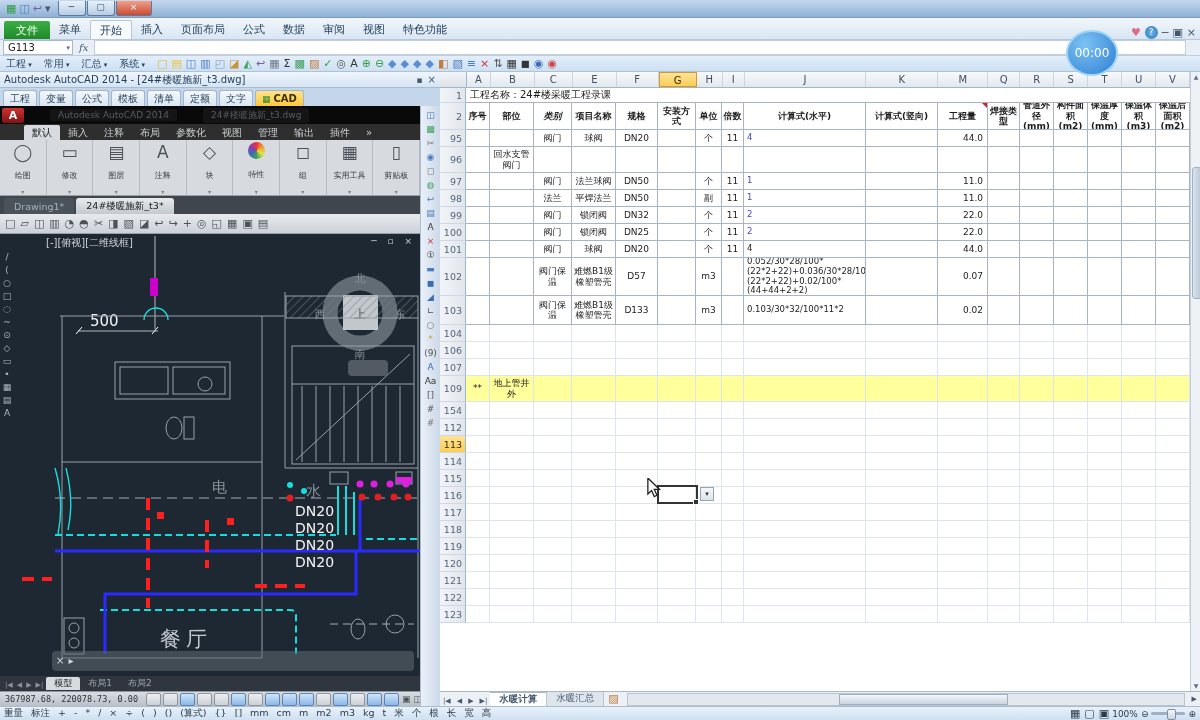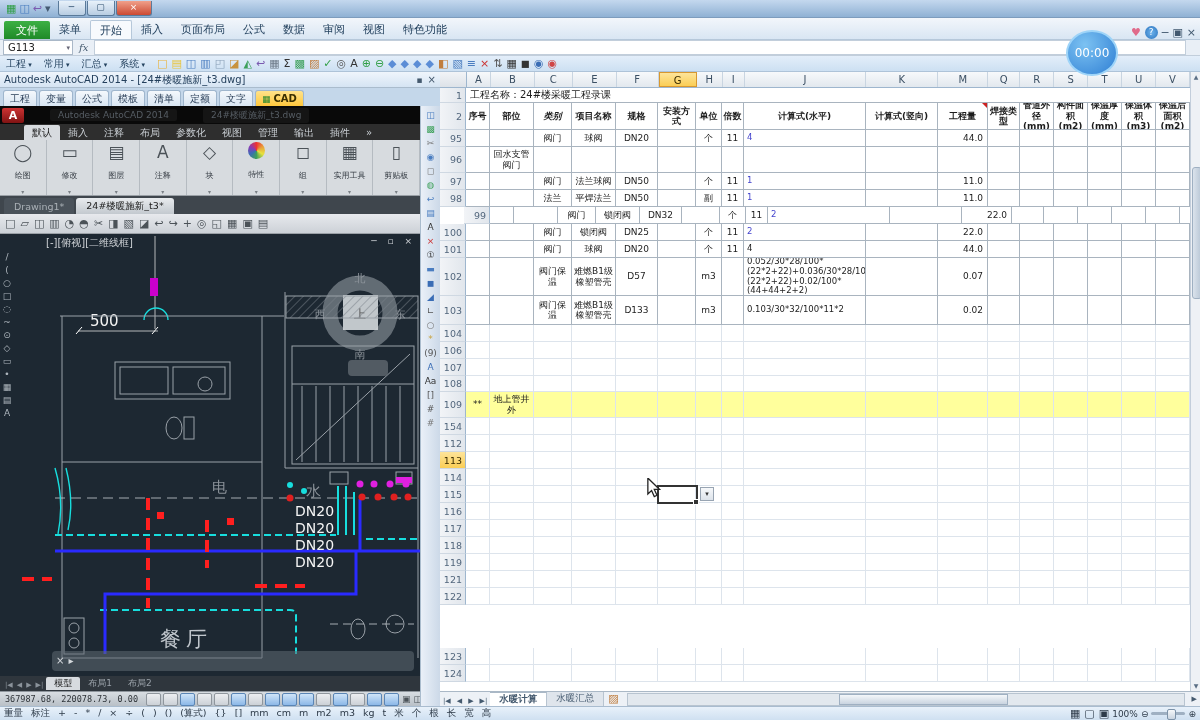--- a/index.html
+++ b/index.html
@@ -694,21 +694,21 @@
           <div class="xcell strong cJ link" style="width: 122px; height: 17px; font-size: 8.5px;">1</div>
           <div class="xcell strong" style="width: 72px; height: 17px;"></div>
           <div class="xcell strong cM" style="width: 50px; height: 17px;">11.0</div>
           <div class="xcell strong" style="width: 32px; height: 17px;"></div>
           <div class="xcell strong" style="width: 34px; height: 17px;"></div>
           <div class="xcell strong" style="width: 34px; height: 17px;"></div>
           <div class="xcell strong" style="width: 34px; height: 17px;"></div>
           <div class="xcell strong" style="width: 34px; height: 17px;"></div>
           <div class="xcell strong" style="width: 34px; height: 17px;"></div>
         </div>
-        <div class="xrow" style="height: 17px; margin-left: 24px;">
+        <div class="xrow" style="height: 17px;">
           <div class="rowhdr">99</div>
           <div class="xcell strong" style="width: 24px; height: 17px;"></div>
           <div class="xcell strong" style="width: 44px; height: 17px;"></div>
           <div class="xcell strong" style="width: 38px; height: 17px;">阀门</div>
           <div class="xcell strong" style="width: 44px; height: 17px;">锁闭阀</div>
           <div class="xcell strong" style="width: 42px; height: 17px;">DN32</div>
           <div class="xcell strong" style="width: 38px; height: 17px;"></div>
           <div class="xcell strong" style="width: 26px; height: 17px;">个</div>
           <div class="xcell strong" style="width: 22px; height: 17px;">11</div>
           <div class="xcell strong cJ link" style="width: 122px; height: 17px; font-size: 8.5px;">2</div>
@@ -854,40 +854,20 @@
           <div class="xcell cJ" style="width: 122px; height: 17px; font-size: 8.5px;"></div>
           <div class="xcell" style="width: 72px; height: 17px;"></div>
           <div class="xcell cM" style="width: 50px; height: 17px;"></div>
           <div class="xcell" style="width: 32px; height: 17px;"></div>
           <div class="xcell" style="width: 34px; height: 17px;"></div>
           <div class="xcell" style="width: 34px; height: 17px;"></div>
           <div class="xcell" style="width: 34px; height: 17px;"></div>
           <div class="xcell" style="width: 34px; height: 17px;"></div>
           <div class="xcell" style="width: 34px; height: 17px;"></div>
         </div>
-        <div class="xrow" style="height: 16px;">
-          <div class="rowhdr">108</div>
-          <div class="xcell" style="width: 24px; height: 16px;"></div>
-          <div class="xcell" style="width: 44px; height: 16px;"></div>
-          <div class="xcell" style="width: 38px; height: 16px;"></div>
-          <div class="xcell" style="width: 44px; height: 16px;"></div>
-          <div class="xcell" style="width: 42px; height: 16px;"></div>
-          <div class="xcell" style="width: 38px; height: 16px;"></div>
-          <div class="xcell" style="width: 26px; height: 16px;"></div>
-          <div class="xcell" style="width: 22px; height: 16px;"></div>
-          <div class="xcell cJ" style="width: 122px; height: 16px; font-size: 8.5px;"></div>
-          <div class="xcell" style="width: 72px; height: 16px;"></div>
-          <div class="xcell cM" style="width: 50px; height: 16px;"></div>
-          <div class="xcell" style="width: 32px; height: 16px;"></div>
-          <div class="xcell" style="width: 34px; height: 16px;"></div>
-          <div class="xcell" style="width: 34px; height: 16px;"></div>
-          <div class="xcell" style="width: 34px; height: 16px;"></div>
-          <div class="xcell" style="width: 34px; height: 16px;"></div>
-          <div class="xcell" style="width: 34px; height: 16px;"></div>
-        </div>
         <div class="xrow yl" style="height: 26px;">
           <div class="rowhdr">109</div>
           <div class="xcell" style="width: 24px; height: 26px;">**</div>
           <div class="xcell" style="width: 44px; height: 26px;">地上管井外</div>
           <div class="xcell" style="width: 38px; height: 26px;"></div>
           <div class="xcell" style="width: 44px; height: 26px;"></div>
           <div class="xcell" style="width: 42px; height: 26px;"></div>
           <div class="xcell" style="width: 38px; height: 26px;"></div>
           <div class="xcell" style="width: 26px; height: 26px;"></div>
           <div class="xcell" style="width: 22px; height: 26px;"></div>
@@ -1075,20 +1055,40 @@
           <div class="xcell" style="width: 72px; height: 17px;"></div>
           <div class="xcell cM" style="width: 50px; height: 17px;"></div>
           <div class="xcell" style="width: 32px; height: 17px;"></div>
           <div class="xcell" style="width: 34px; height: 17px;"></div>
           <div class="xcell" style="width: 34px; height: 17px;"></div>
           <div class="xcell" style="width: 34px; height: 17px;"></div>
           <div class="xcell" style="width: 34px; height: 17px;"></div>
           <div class="xcell" style="width: 34px; height: 17px;"></div>
         </div>
         <div class="xrow" style="height: 17px;">
+          <div class="rowhdr">120</div>
+          <div class="xcell" style="width: 24px; height: 17px;"></div>
+          <div class="xcell" style="width: 44px; height: 17px;"></div>
+          <div class="xcell" style="width: 38px; height: 17px;"></div>
+          <div class="xcell" style="width: 44px; height: 17px;"></div>
+          <div class="xcell" style="width: 42px; height: 17px;"></div>
+          <div class="xcell" style="width: 38px; height: 17px;"></div>
+          <div class="xcell" style="width: 26px; height: 17px;"></div>
+          <div class="xcell" style="width: 22px; height: 17px;"></div>
+          <div class="xcell cJ" style="width: 122px; height: 17px; font-size: 8.5px;"></div>
+          <div class="xcell" style="width: 72px; height: 17px;"></div>
+          <div class="xcell cM" style="width: 50px; height: 17px;"></div>
+          <div class="xcell" style="width: 32px; height: 17px;"></div>
+          <div class="xcell" style="width: 34px; height: 17px;"></div>
+          <div class="xcell" style="width: 34px; height: 17px;"></div>
+          <div class="xcell" style="width: 34px; height: 17px;"></div>
+          <div class="xcell" style="width: 34px; height: 17px;"></div>
+          <div class="xcell" style="width: 34px; height: 17px;"></div>
+        </div>
+        <div class="xrow" style="height: 17px;">
           <div class="rowhdr">121</div>
           <div class="xcell" style="width: 24px; height: 17px;"></div>
           <div class="xcell" style="width: 44px; height: 17px;"></div>
           <div class="xcell" style="width: 38px; height: 17px;"></div>
           <div class="xcell" style="width: 44px; height: 17px;"></div>
           <div class="xcell" style="width: 42px; height: 17px;"></div>
           <div class="xcell" style="width: 38px; height: 17px;"></div>
           <div class="xcell" style="width: 26px; height: 17px;"></div>
           <div class="xcell" style="width: 22px; height: 17px;"></div>
           <div class="xcell cJ" style="width: 122px; height: 17px; font-size: 8.5px;"></div>
@@ -1114,42 +1114,22 @@
           <div class="xcell cJ" style="width: 122px; height: 17px; font-size: 8.5px;"></div>
           <div class="xcell" style="width: 72px; height: 17px;"></div>
           <div class="xcell cM" style="width: 50px; height: 17px;"></div>
           <div class="xcell" style="width: 32px; height: 17px;"></div>
           <div class="xcell" style="width: 34px; height: 17px;"></div>
           <div class="xcell" style="width: 34px; height: 17px;"></div>
           <div class="xcell" style="width: 34px; height: 17px;"></div>
           <div class="xcell" style="width: 34px; height: 17px;"></div>
           <div class="xcell" style="width: 34px; height: 17px;"></div>
         </div>
-        <div class="xrow" style="height: 17px; margin-top: 43px;">
+        <div class="xrow" style="height: 17px;">
           <div class="rowhdr">123</div>
-          <div class="xcell" style="width: 24px; height: 17px;"></div>
-          <div class="xcell" style="width: 44px; height: 17px;"></div>
-          <div class="xcell" style="width: 38px; height: 17px;"></div>
-          <div class="xcell" style="width: 44px; height: 17px;"></div>
-          <div class="xcell" style="width: 42px; height: 17px;"></div>
-          <div class="xcell" style="width: 38px; height: 17px;"></div>
-          <div class="xcell" style="width: 26px; height: 17px;"></div>
-          <div class="xcell" style="width: 22px; height: 17px;"></div>
-          <div class="xcell cJ" style="width: 122px; height: 17px; font-size: 8.5px;"></div>
-          <div class="xcell" style="width: 72px; height: 17px;"></div>
-          <div class="xcell cM" style="width: 50px; height: 17px;"></div>
-          <div class="xcell" style="width: 32px; height: 17px;"></div>
-          <div class="xcell" style="width: 34px; height: 17px;"></div>
-          <div class="xcell" style="width: 34px; height: 17px;"></div>
-          <div class="xcell" style="width: 34px; height: 17px;"></div>
-          <div class="xcell" style="width: 34px; height: 17px;"></div>
-          <div class="xcell" style="width: 34px; height: 17px;"></div>
-        </div>
-        <div class="xrow" style="height: 17px;">
-          <div class="rowhdr">124</div>
           <div class="xcell" style="width: 24px; height: 17px;"></div>
           <div class="xcell" style="width: 44px; height: 17px;"></div>
           <div class="xcell" style="width: 38px; height: 17px;"></div>
           <div class="xcell" style="width: 44px; height: 17px;"></div>
           <div class="xcell" style="width: 42px; height: 17px;"></div>
           <div class="xcell" style="width: 38px; height: 17px;"></div>
           <div class="xcell" style="width: 26px; height: 17px;"></div>
           <div class="xcell" style="width: 22px; height: 17px;"></div>
           <div class="xcell cJ" style="width: 122px; height: 17px; font-size: 8.5px;"></div>
           <div class="xcell" style="width: 72px; height: 17px;"></div>

